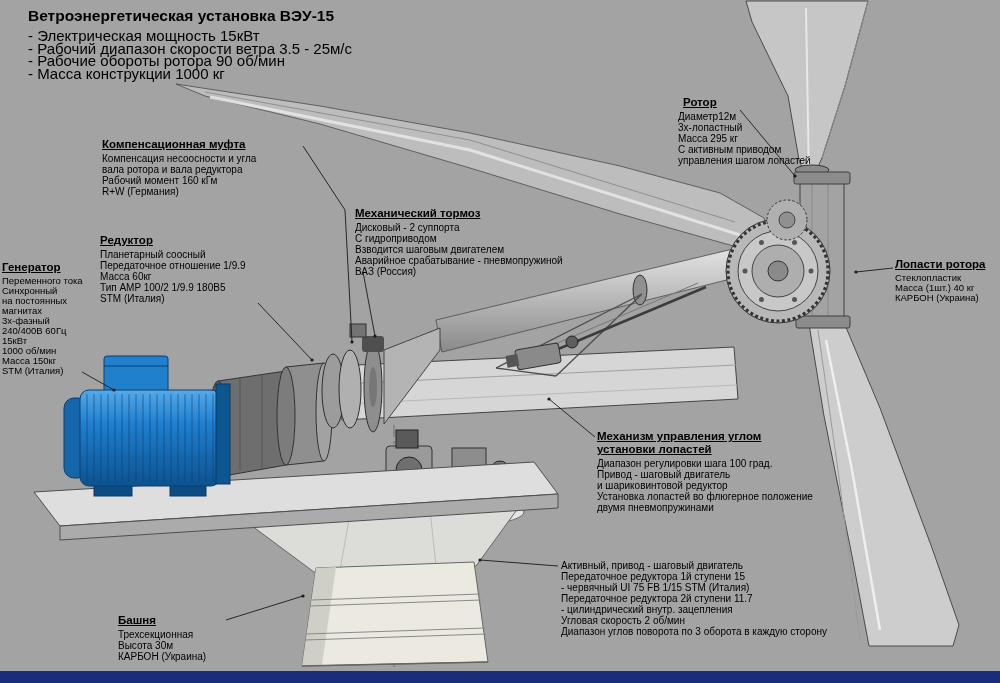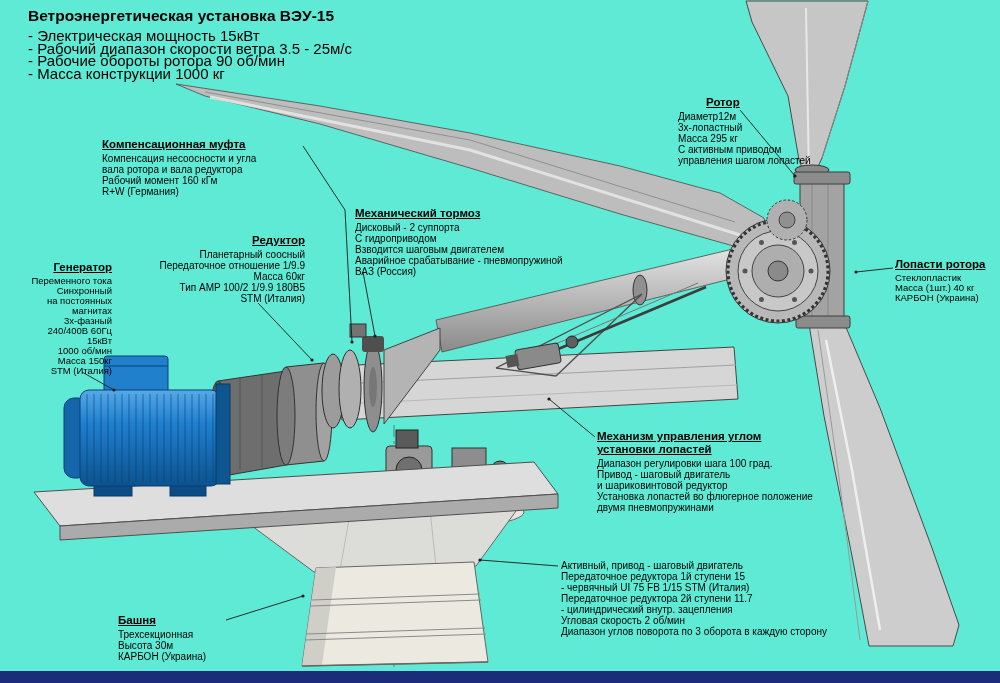--- a/index.html
+++ b/index.html
@@ -1,27 +1,27 @@
 <!DOCTYPE html>
 <html><head>
 <meta charset="utf-8">
 <style>
   *{margin:0;padding:0;box-sizing:border-box}
   html,body{width:1000px;height:683px}
   body{font-family:"Liberation Sans",sans-serif;background:#ffffff}
-  .stage{position:relative;width:1000px;height:683px;background:#5eead4;overflow:hidden;color:#000}
+  .stage{position:relative;width:1000px;height:683px;background:#a3a3a3;overflow:hidden;color:#000}
   svg.draw{position:absolute;left:0;top:0;width:1000px;height:683px}
   .hdr{position:absolute;left:28px;top:7px}
   .hdr-title{font-size:15.5px;font-weight:bold;margin-bottom:5px}
   .spec{font-size:15px;line-height:12.5px}
   .lbl{position:absolute;font-size:10px;line-height:11px}
   .lbl .t{font-size:11.5px;font-weight:bold;text-decoration:underline;margin-bottom:2px;line-height:13px}
   .lbl.sm{font-size:9.5px;line-height:10px}
   .ra{text-align:left}
-  .ca{text-align:right}
+  .ca{text-align:left}
   .footer{position:absolute;left:0;right:0;bottom:0;height:12px;background:#1b2d7a}
 </style>
 </head>
 <body>
 
 <div class="stage">
 
   <svg class="draw" viewBox="0 0 1000 683">
     <defs>
       <linearGradient id="gblue" x1="0" y1="0" x2="0" y2="1">
@@ -219,21 +219,21 @@
     <div>магнитах</div>
     <div>3х-фазный</div>
     <div>240/400В 60Гц</div>
     <div>15кВт</div>
     <div>1000 об/мин</div>
     <div>Масса 150кг</div>
     <div>STM (Италия)</div>
   </div>
 
   <div class="lbl" style="left:678px;top:96px">
-    <div class="t" style="margin-left:28px">Ротор</div>
+    <div class="t" style="margin-left:5px">Ротор</div>
     <div>Диаметр12м</div>
     <div>3х-лопастный</div>
     <div>Масса 295 кг</div>
     <div>С активным приводом</div>
     <div>управления шагом лопастей</div>
   </div>
 
   <div class="lbl sm" style="left:895px;top:258px;width:102px">
     <div class="t">Лопасти ротора</div>
     <div>Стеклопластик</div>

